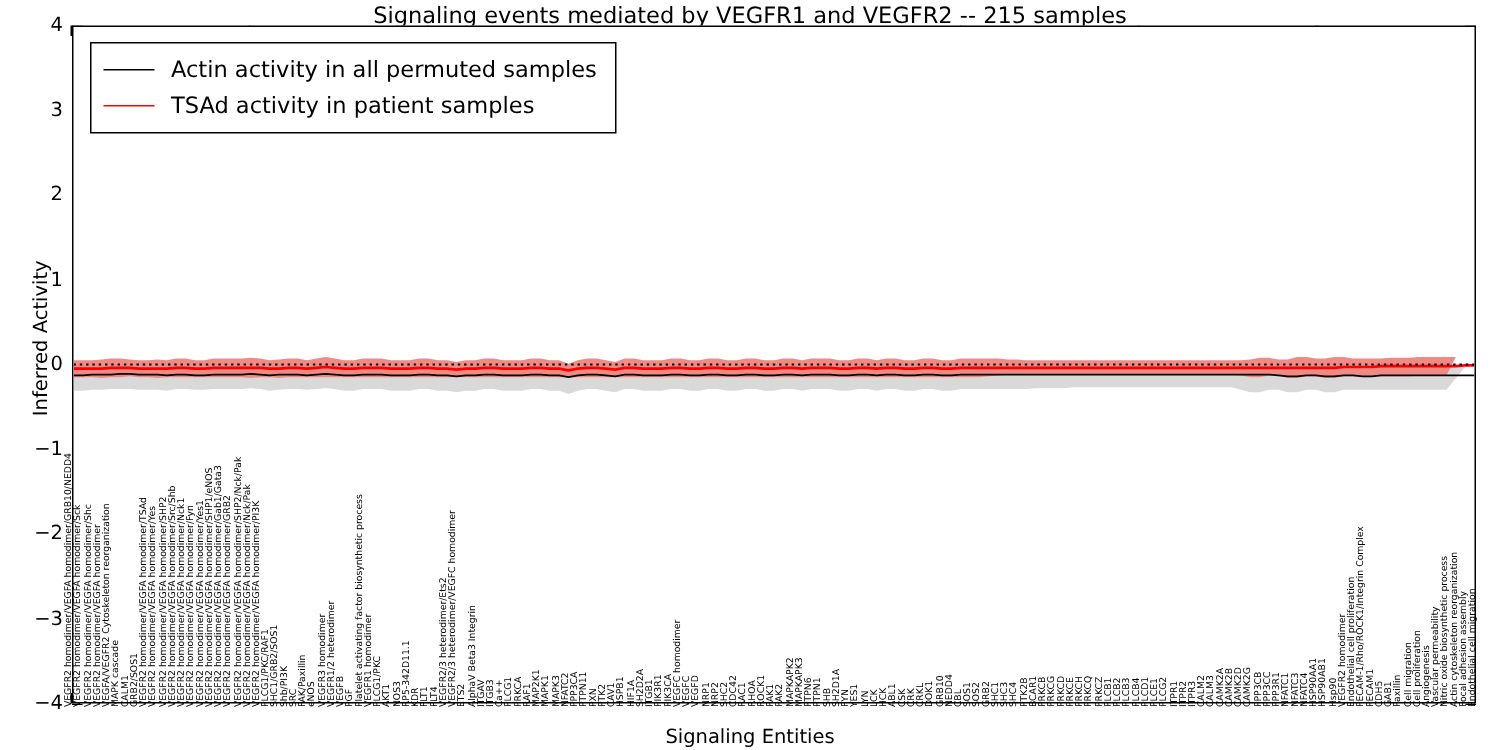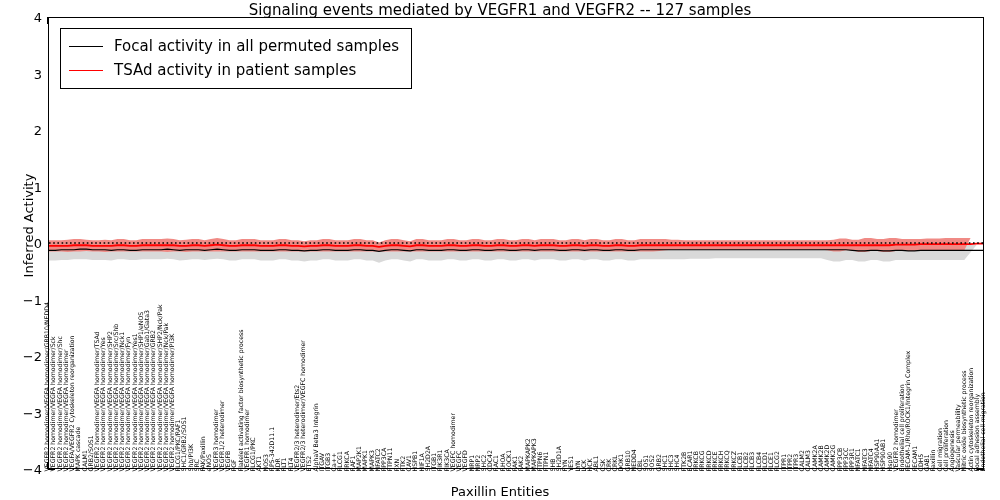--- a/index.html
+++ b/index.html
@@ -56,24 +56,24 @@
   .lg-row{display:flex;align-items:center;height:24px;}
   .lg-line{width:34px;height:0;border-top:1.6px solid #000;margin-right:11px;}
   .lg-line.red{border-top-color:#ff0000;}
   .lg-text{font-size:15px;color:#000;white-space:nowrap;}
 </style>
 </head>
 <body>
 
 <div id="fig">
 
-  <div id="title">Signaling events mediated by VEGFR1 and VEGFR2 -- 127 samples</div>
+  <div id="title">Signaling events mediated by VEGFR1 and VEGFR2 -- 215 samples</div>
 
   <div id="ylabel">Inferred Activity</div>
-  <div id="xlabel">Paxillin Entities</div>
+  <div id="xlabel">Signaling Entities</div>
 
   <div id="ytick-layer">
       <div class="ytick" style="top: 17px; right: 958px;">4</div>
       <div class="ytickmark" style="top: 16.5px;"></div>
       <div class="ytickmark r" style="top: 16.5px;"></div>
       <div class="ytick" style="top: 73.5px; right: 958px;">3</div>
       <div class="ytickmark" style="top: 73px;"></div>
       <div class="ytickmark r" style="top: 73px;"></div>
       <div class="ytick" style="top: 130px; right: 958px;">2</div>
       <div class="ytickmark" style="top: 129.5px;"></div>
@@ -280,21 +280,21 @@
       <div class="xl" style="left: 913.24px;">Vascular permeability</div>
       <div class="xl" style="left: 919.48px;">Nitric oxide biosynthetic process</div>
       <div class="xl" style="left: 925.72px;">Actin cytoskeleton reorganization</div>
       <div class="xl" style="left: 931.96px;">Focal adhesion assembly</div>
       <div class="xl" style="left: 938.2px;">Endothelial cell migration</div>
     </div>
 
   <div id="legend">
     <div class="lg-row">
       <span class="lg-line"></span>
-      <span class="lg-text">Focal activity in all permuted samples</span>
+      <span class="lg-text">Actin activity in all permuted samples</span>
     </div>
     <div class="lg-row">
       <span class="lg-line red"></span>
       <span class="lg-text">TSAd activity in patient samples</span>
     </div>
   </div>
 
 </div>
 
 </body></html>

